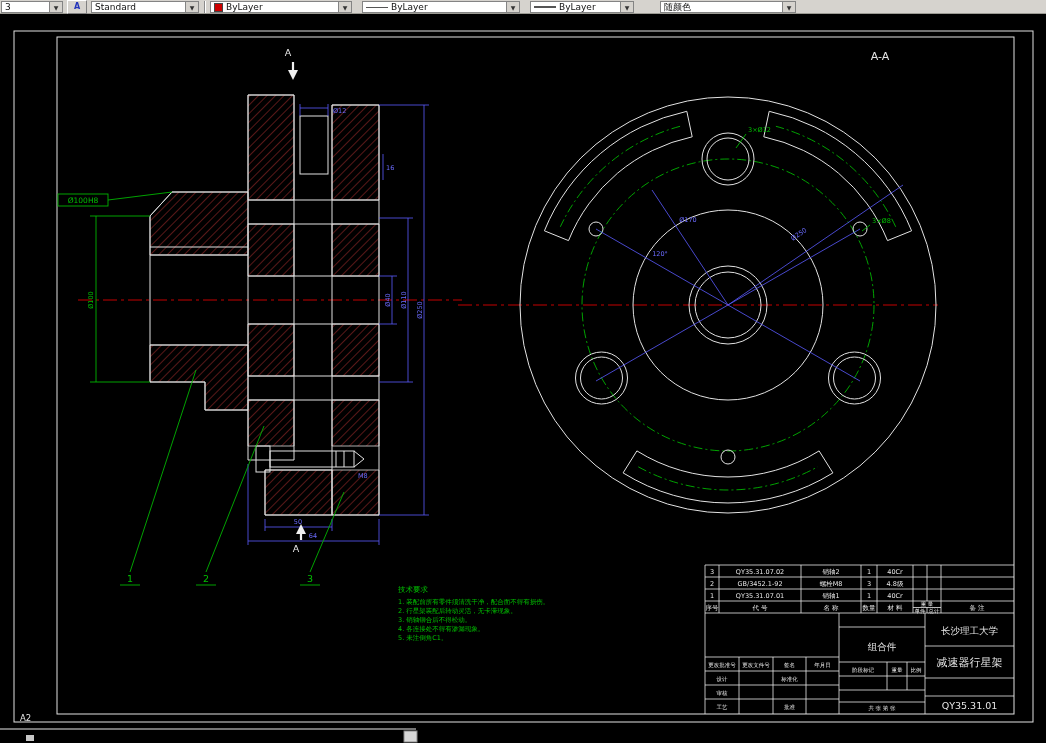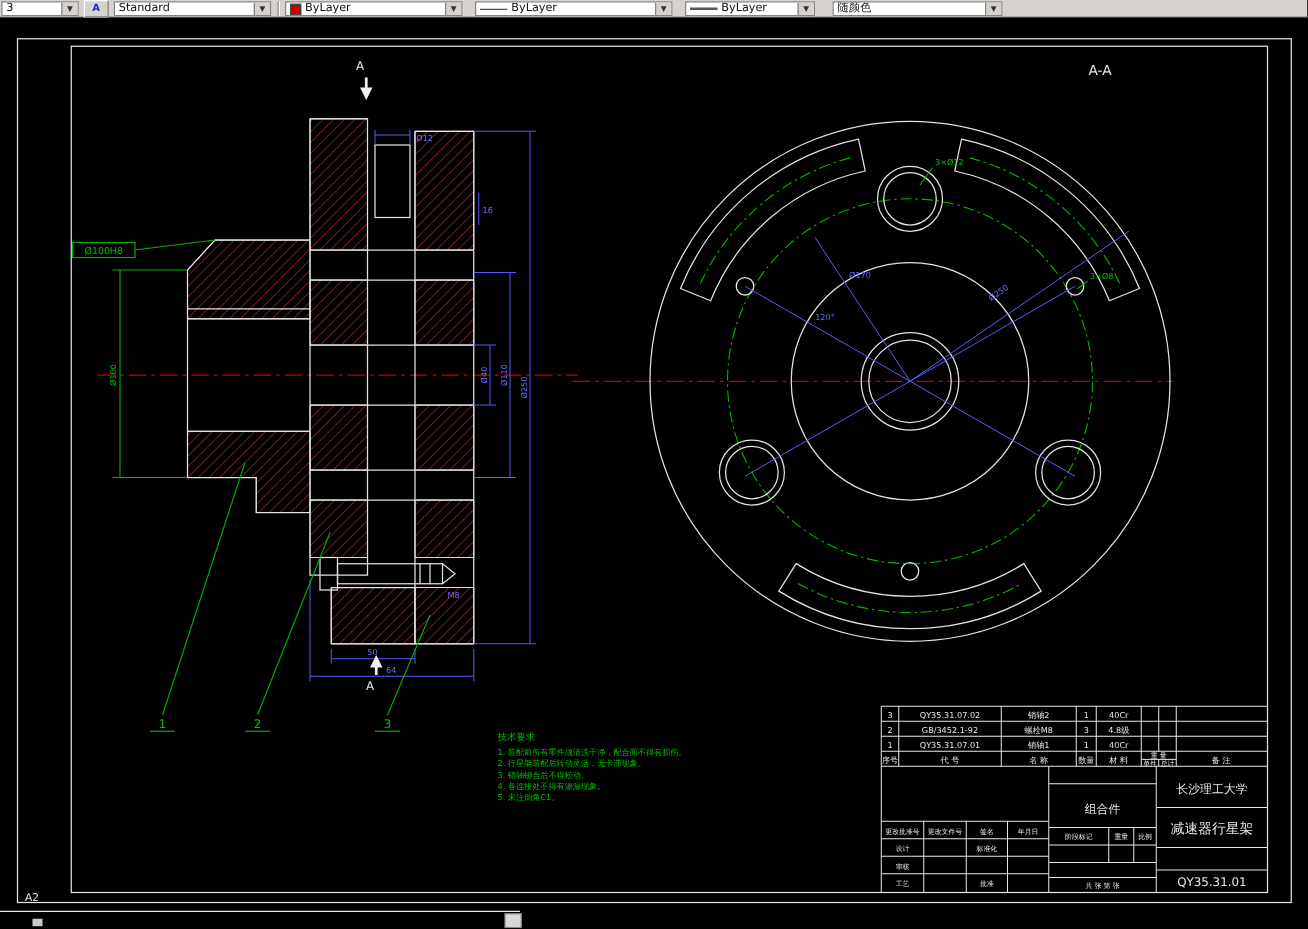--- a/index.html
+++ b/index.html
@@ -49,41 +49,41 @@
 <body>
 
 <div class="toolbar">
   <div class="combo" style="width:62px">
     <span class="val">3</span>
     <span class="arrow">▼</span>
   </div>
   <div class="iconbtn">
     <span class="glyph">A</span>
   </div>
-  <div class="combo" style="width:126px">
+  <div class="combo" style="width:108px">
     <span class="val">Standard</span>
     <span class="arrow">▼</span>
   </div>
   <div class="sep"></div>
   <div class="combo" style="width:142px">
     <span class="swatch"></span>
     <span class="val">ByLayer</span>
     <span class="arrow">▼</span>
   </div>
   <div class="combo" style="width:158px;margin-left:6px">
     <span class="linesample"></span>
     <span class="val">ByLayer</span>
     <span class="arrow">▼</span>
   </div>
   <div class="combo" style="width:104px;margin-left:6px">
     <span class="lwsample"></span>
     <span class="val">ByLayer</span>
     <span class="arrow">▼</span>
   </div>
-  <div class="combo" style="width:136px;margin-left:10px">
+  <div class="combo" style="width:136px;margin-left:22px">
     <span class="val">随颜色</span>
     <span class="arrow">▼</span>
   </div>
 </div>
 
 <svg width="1046" height="729" viewBox="0 0 1046 729">
   <defs>
     <pattern id="hatchPat" width="6" height="6" patternUnits="userSpaceOnUse" patternTransform="rotate(45)">
       <line x1="0" y1="0" x2="0" y2="6" stroke="#b03030" stroke-width="1"></line>
     </pattern>

